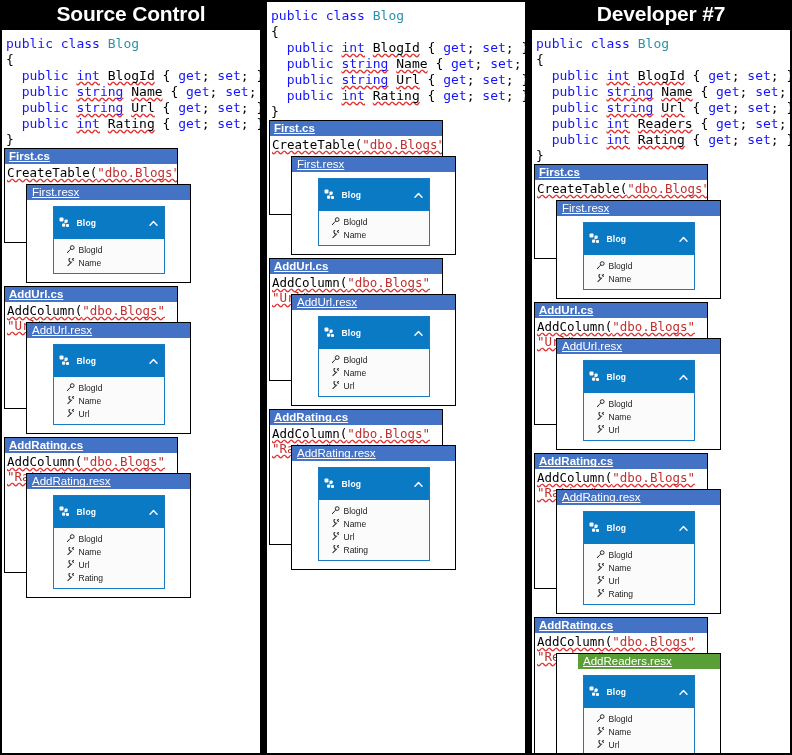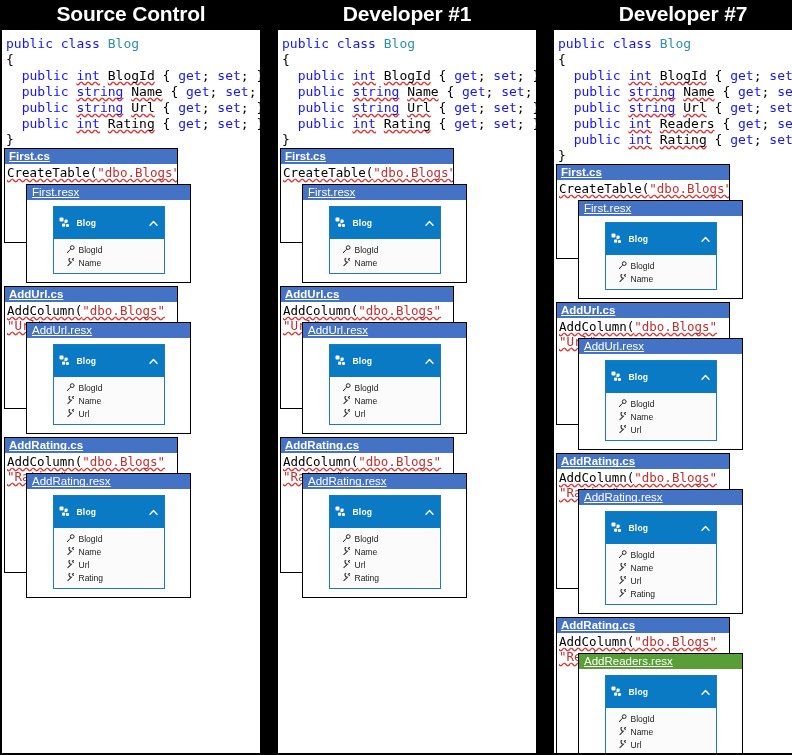--- a/index.html
+++ b/index.html
@@ -10,21 +10,21 @@
     font-family: "Liberation Sans", sans-serif;
     overflow: hidden;
   }
 
   #board {
     position: relative;
     width: 792px; height: 755px;
     background: #000000;
     display: flex;
     flex-direction: row;
-    gap: 14px;
+    gap: 3px;
   }
 
   
   .column {
     position: relative;
     width: 262px;
     height: 755px;
     background: #000000;
     display: flex;
     flex-direction: column;
@@ -116,21 +116,21 @@
     background: #4472c4;
     color: #ffffff;
     font-size: 11.5px;
     padding: 1px 4px 11px 5px;
     height: 15px;
     line-height: 13px;
     white-space: nowrap;
     overflow: hidden;
   }
   .resx-title .fn { text-decoration: underline; text-decoration-color: #ffffff; }
-  .resx-title.green { background: #5a9e37; }
+  .resx-title.green { background: #5a9e37; margin-left: 21px; }
 
   .resx-body {
     padding: 6px 6px 8px 6px;
     display: flex;
     justify-content: center;
   }
 
   
   .entity {
     width: 112px;
@@ -349,21 +349,20 @@
                     <span>Rating</span>
                   </div>
                 </div>
               </div>
             </div>
           </div>
         </div>
       </div>
     </div>
     <div class="column">
-      <div class="col-title">Developer #1</div>
       <div class="col-body">
         <div class="class-code"><div><span class="kw">public</span> <span class="kw">class</span> <span class="type">Blog</span></div><div>{</div><div>  <span class="kw">public</span> <span class="kw sq">int</span> <span class="ident sq">BlogId</span> <span>{ <span class="kw">get</span>; <span class="kw">set</span>; }</span></div><div>  <span class="kw">public</span> <span class="kw sq">string</span> <span class="ident sq">Name</span> <span>{ <span class="kw">get</span>; <span class="kw">set</span>; }</span></div><div>  <span class="kw">public</span> <span class="kw sq">string</span> <span class="ident sq">Url</span> <span>{ <span class="kw">get</span>; <span class="kw">set</span>; }</span></div><div>  <span class="kw">public</span> <span class="kw sq">int</span> <span class="ident sq">Rating</span> <span>{ <span class="kw">get</span>; <span class="kw">set</span>; }</span></div><div>}</div></div>
         <div class="migration" style="left: 2px; top: 118px; width: 258px;">
           <div class="cs-card">
             <div class="cs-title"><span class="fn sq">First.cs</span></div>
             <div class="cs-code"><div><span class="sq">CreateTable(</span><span class="str sq">"dbo.Blogs"</span></div><div style="height: 60px;"></div></div>
           </div>
           <div class="resx-card" style="left: 22px; top: 36px;">
             <div class="resx-title"><span class="fn sq">First.resx</span></div>
             <div class="resx-body">

